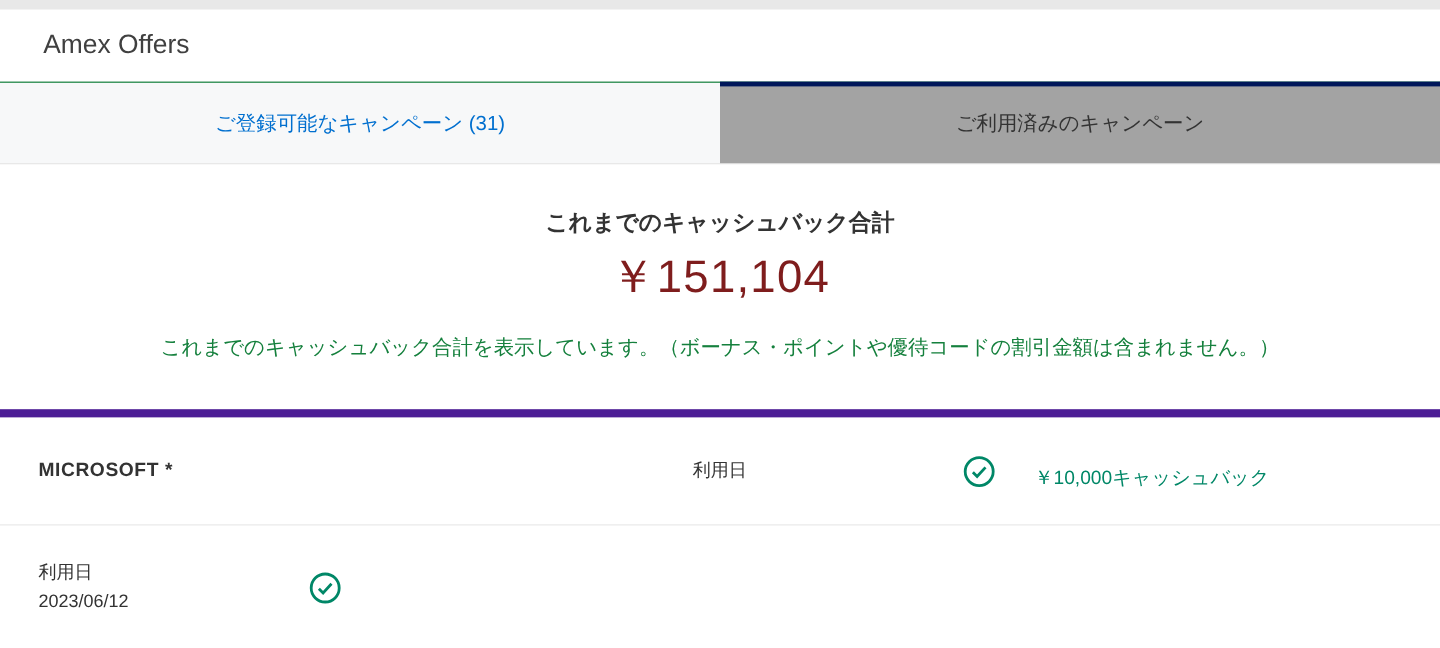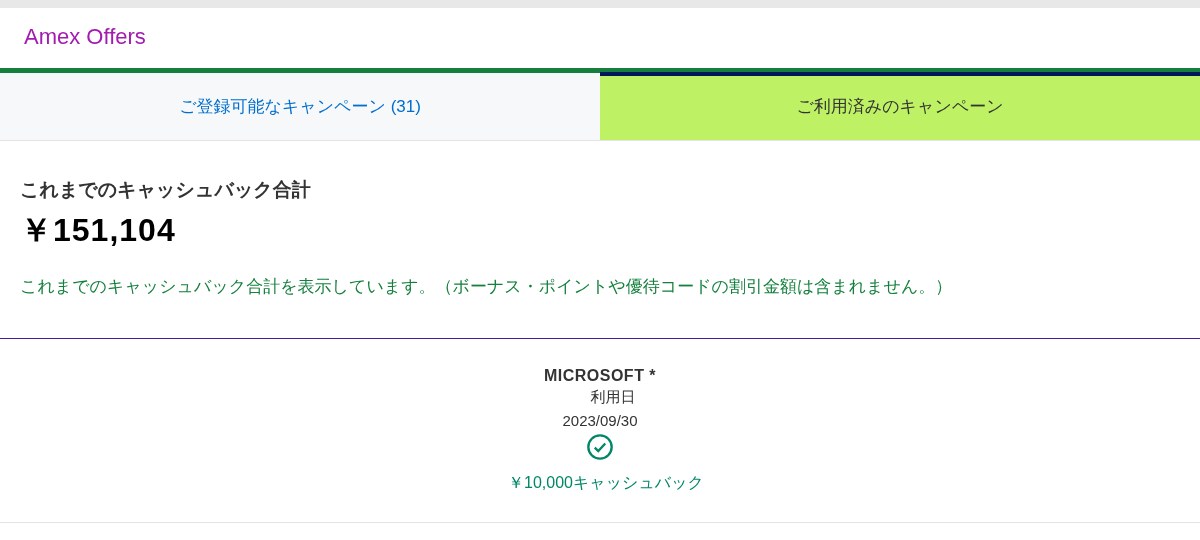--- a/index.html
+++ b/index.html
@@ -10,93 +10,94 @@
     width: 1200px;
   }
   .topstrip { height: 8px; background: #e8e8e8; }
   .header {
     background: #fff;
     padding: 16px 24px 18px 24px;
   }
   .header-title {
     font-size: 22px;
     font-weight: 400;
-    color: #a21caf;
+    color: #404040;
+    margin-left: 12px;
   }
   .tabs {
     display: flex;
     background: #f7f8f9;
-    border-top: 5px solid #15803d;
+    border-top: 1px solid #15803d;
     border-bottom: 1px solid #e4e4e4;
     justify-content: center;
   }
   .tab {
     flex: 1;
     text-align: center;
     padding: 22px 10px;
     font-size: 17px;
     color: #006fcf;
     cursor: pointer;
     position: relative;
   }
   .tab.active {
-    background: #bef264;
+    background: #a3a3a3;
     color: #333;
   }
   .tab.active::before {
     content: "";
     position: absolute;
     top: -1px; left: 0; right: 0;
     height: 4px;
     background: #00175a;
   }
   .summary {
     background: #fff;
+    text-align: center;
     padding: 36px 20px 40px 20px;
-    border-bottom: 1px solid #4c1d95;
+    border-bottom: 7px solid #4c1d95;
   }
   .summary-label {
     font-size: 19px;
     font-weight: 600;
     color: #333;
     margin-bottom: 6px;
   }
   .summary-amount {
-    font-size: 32px;
-    font-weight: 700;
-    color: #000000;
+    font-size: 38px;
+    font-weight: 400;
+    color: #7f1d1d;
     letter-spacing: 1px;
     margin-bottom: 22px;
   }
   .summary-note {
     font-size: 17px;
     color: #15803d;
   }
   .row {
     display: flex;
     align-items: center;
     background: #fff;
     padding: 28px 32px;
     border-bottom: 1px solid #e4e4e4;
-    flex-direction: column;
   }
   .merchant {
     flex: 0 0 48%;
     font-size: 16px;
     font-weight: 700;
     color: #333;
     letter-spacing: 0.5px;
   }
   .usedate {
     flex: 0 0 18%;
     font-size: 15px;
     color: #333;
     line-height: 1.6;
   }
-  .usedate-label { display: block; margin-left: 28px; }
+  .usedate-label { display: block; }
   .usedate-value { display: block; }
   .status {
     flex: 0 0 6%;
     display: flex;
     justify-content: center;
   }
   .check-icon {
     width: 28px; height: 28px;
     display: inline-block;
   }
@@ -131,36 +132,36 @@
 <div class="summary">
   <div class="summary-label">これまでのキャッシュバック合計</div>
   <div class="summary-amount">￥151,104</div>
   <div class="summary-note">これまでのキャッシュバック合計を表示しています。（ボーナス・ポイントや優待コードの割引金額は含まれません。）</div>
 </div>
 
 <div class="row">
   <div class="merchant">MICROSOFT *</div>
   <div class="usedate">
     <span class="usedate-label">利用日</span>
-    <span class="usedate-value">2023/09/30</span>
   </div>
   <div class="status">
     <span class="check-icon">
       <svg viewBox="0 0 24 24" fill="none" stroke="#008767" stroke-width="2">
         <circle cx="12" cy="12" r="10"></circle>
         <path d="M7.5 12.5 L10.5 15.5 L16.5 9"></path>
       </svg>
     </span>
   </div>
   <div class="reward">￥10,000キャッシュバック</div>
 </div>
 
 <div class="row">
   <div class="usedate">
     <span class="usedate-label">利用日</span>
+    <span class="usedate-value">2023/06/12</span>
   </div>
   <div class="status">
     <span class="check-icon">
       <svg viewBox="0 0 24 24" fill="none" stroke="#008767" stroke-width="2">
         <circle cx="12" cy="12" r="10"></circle>
         <path d="M7.5 12.5 L10.5 15.5 L16.5 9"></path>
       </svg>
     </span>
   </div>
 </div>

